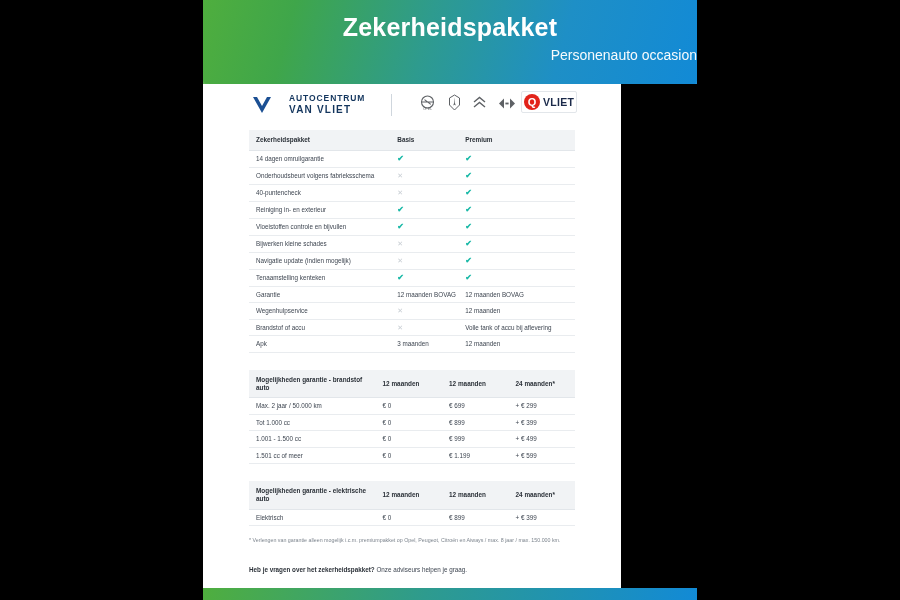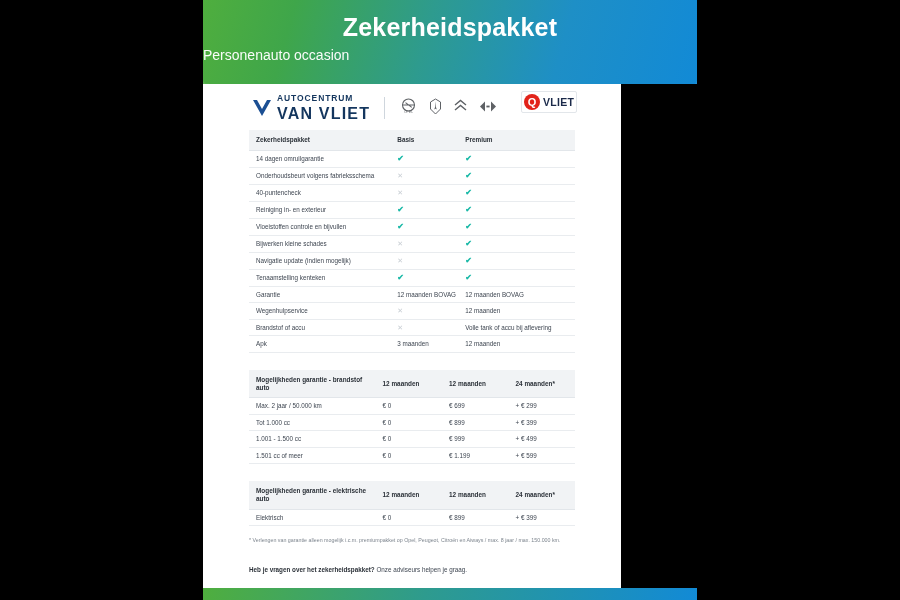--- a/index.html
+++ b/index.html
@@ -46,55 +46,55 @@
     color: #ffffff;
     font-size: 25px;
     font-weight: bold;
     letter-spacing: 0.2px;
     padding-top: 14px;
     line-height: 1.1;
   }
   .banner-sub {
     position: relative;
     z-index: 2;
-    text-align: left;
+    text-align: right;
     color: #ffffff;
     font-size: 14px;
     font-weight: normal;
     padding-top: 5px;
     opacity: 0.97;
   }
   
   .logo-row {
     position: relative;
     height: 40px;
     margin-top: 6px;
   }
   .logo-left {
     position: absolute;
     left: 48px;
     top: 3px;
     display: flex;
     align-items: center;
-    gap: 4px;
+    gap: 16px;
   }
   .vv-mark {
     width: 22px;
     height: 20px;
     position: relative;
   }
   .vv-mark svg { display: block; }
   .vv-text {
     font-size: 8.5px;
     line-height: 1.25;
     color: #14365e;
     font-weight: bold;
     letter-spacing: 0.9px;
   }
-  .vv-text .l2 { font-size: 16px; letter-spacing: 1.2px; }
+  .vv-text .l2 { font-size: 10px; letter-spacing: 1.2px; }
   .sep-bar {
     width: 1px;
     height: 22px;
     background: #cfd6dd;
     margin: 0 10px;
   }
   .brand-icons {
     display: flex;
     align-items: center;
     gap: 11px;

